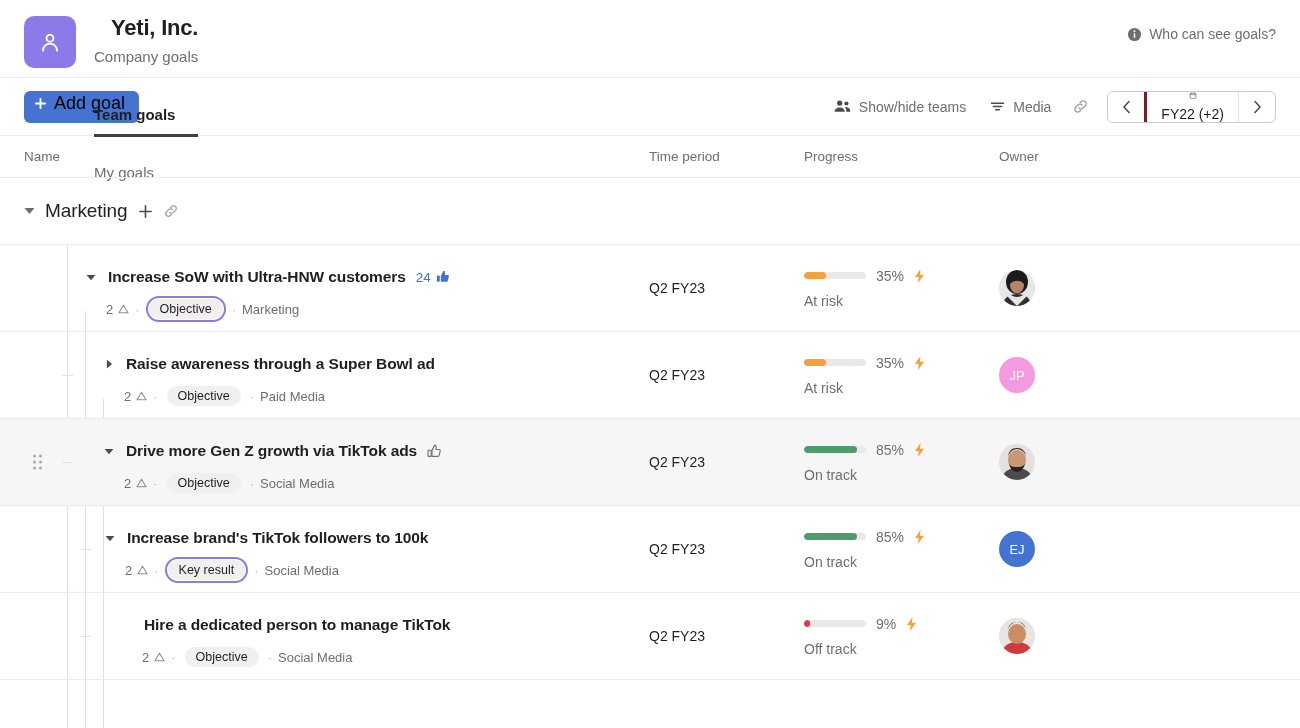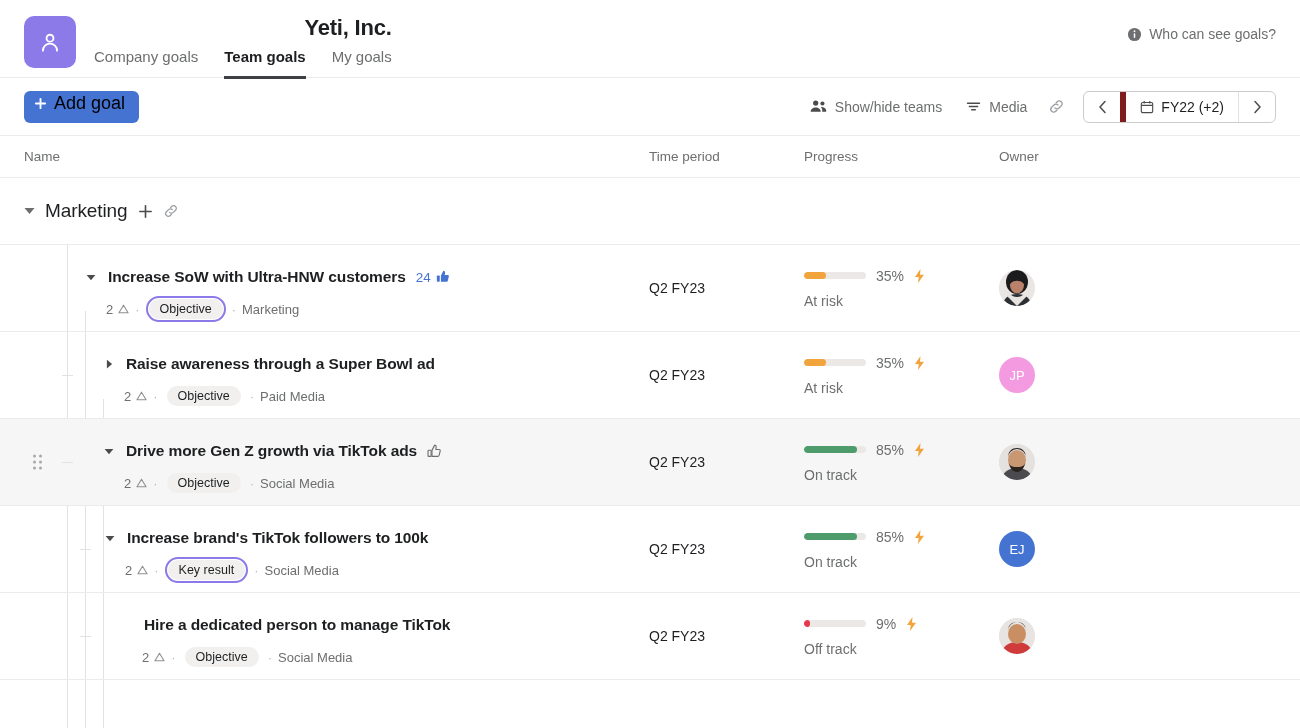--- a/index.html
+++ b/index.html
@@ -24,21 +24,21 @@
     width: 52px; height: 52px; border-radius: 10px;
     background: #8b7ae8;
     display: flex; align-items: center; justify-content: center;
     flex: none; margin-top: 2px;
   }
   .org-block { margin-left: 18px; }
   .org-title {
     font-size: 22px; font-weight: 700; letter-spacing: -0.2px;
     line-height: 28px; color: #1e1f21; text-align: right;
   }
-  .tabs { display: flex; gap: 26px; margin-top: 5px; }
+  .tabs { display: flex; gap: 26px; margin-top: 5px; flex-direction: column; }
   .tab {
     font-size: 15px; color: #6d6e6f; padding-bottom: 9px;
     border-bottom: 3px solid transparent; cursor: pointer;
     line-height: 20px;
   }
   .tab.active { color: #1e1f21; font-weight: 700; border-bottom-color: #3f3f46; }
   .who-link {
     position: absolute; right: 24px; top: 26px;
     display: flex; align-items: center; gap: 7px;
     font-size: 14px; color: #6d6e6f; cursor: pointer;
@@ -71,22 +71,22 @@
     display: flex; align-items: center; margin-left: 10px;
     border: 1px solid #cfcbcb; border-radius: 6px; height: 32px; overflow: hidden;
   }
   .period-arrow {
     width: 36px; height: 30px; display: flex; align-items: center;
     justify-content: center; cursor: pointer; color: #6d6e6f;
   }
   .period-label {
     display: flex; align-items: center; gap: 7px;
     padding: 0 14px; height: 30px; font-size: 14px; color: #1e1f21;
-    border-left: 6px solid #7f1d1d; border-right: 1px solid #e3e0e0;
-    cursor: pointer; white-space: nowrap;
+    border-left: 3px solid #7f1d1d; border-right: 1px solid #e3e0e0;
+    cursor: pointer; white-space: nowrap; flex-direction: column;
   }
 
   
   .col-head {
     height: 42px; display: flex; align-items: center;
     border-bottom: 1px solid #edeae9; font-size: 13.5px; color: #6d6e6f;
     padding: 0 24px; position: relative;
   }
   .ch-name  { width: 625px; }
   .ch-time  { width: 155px; }

